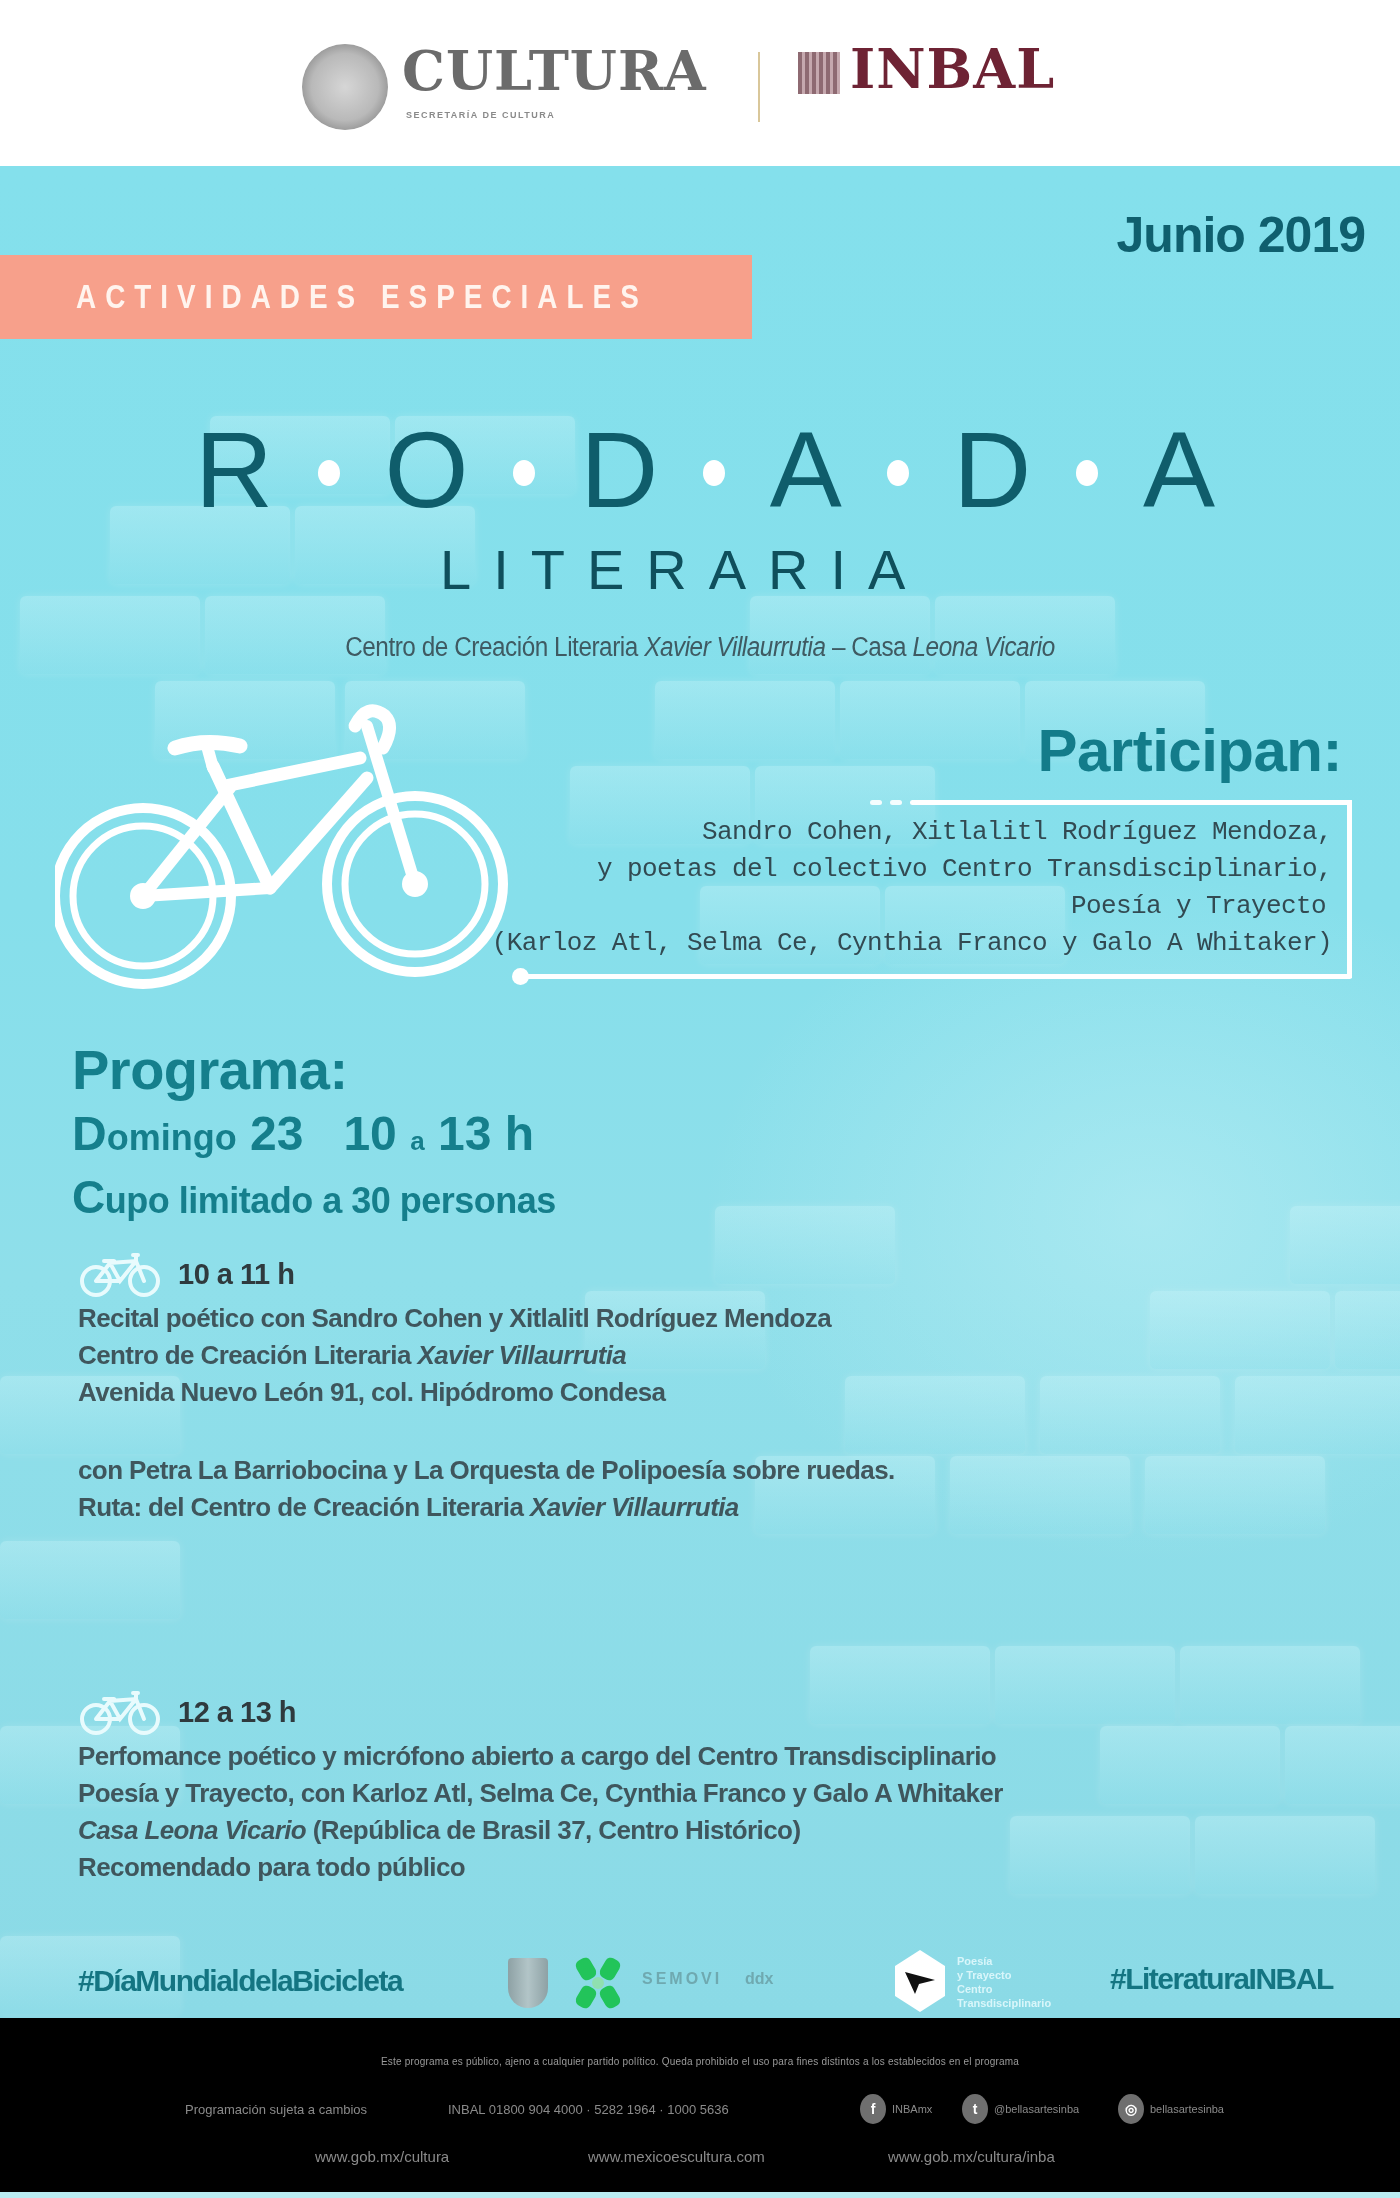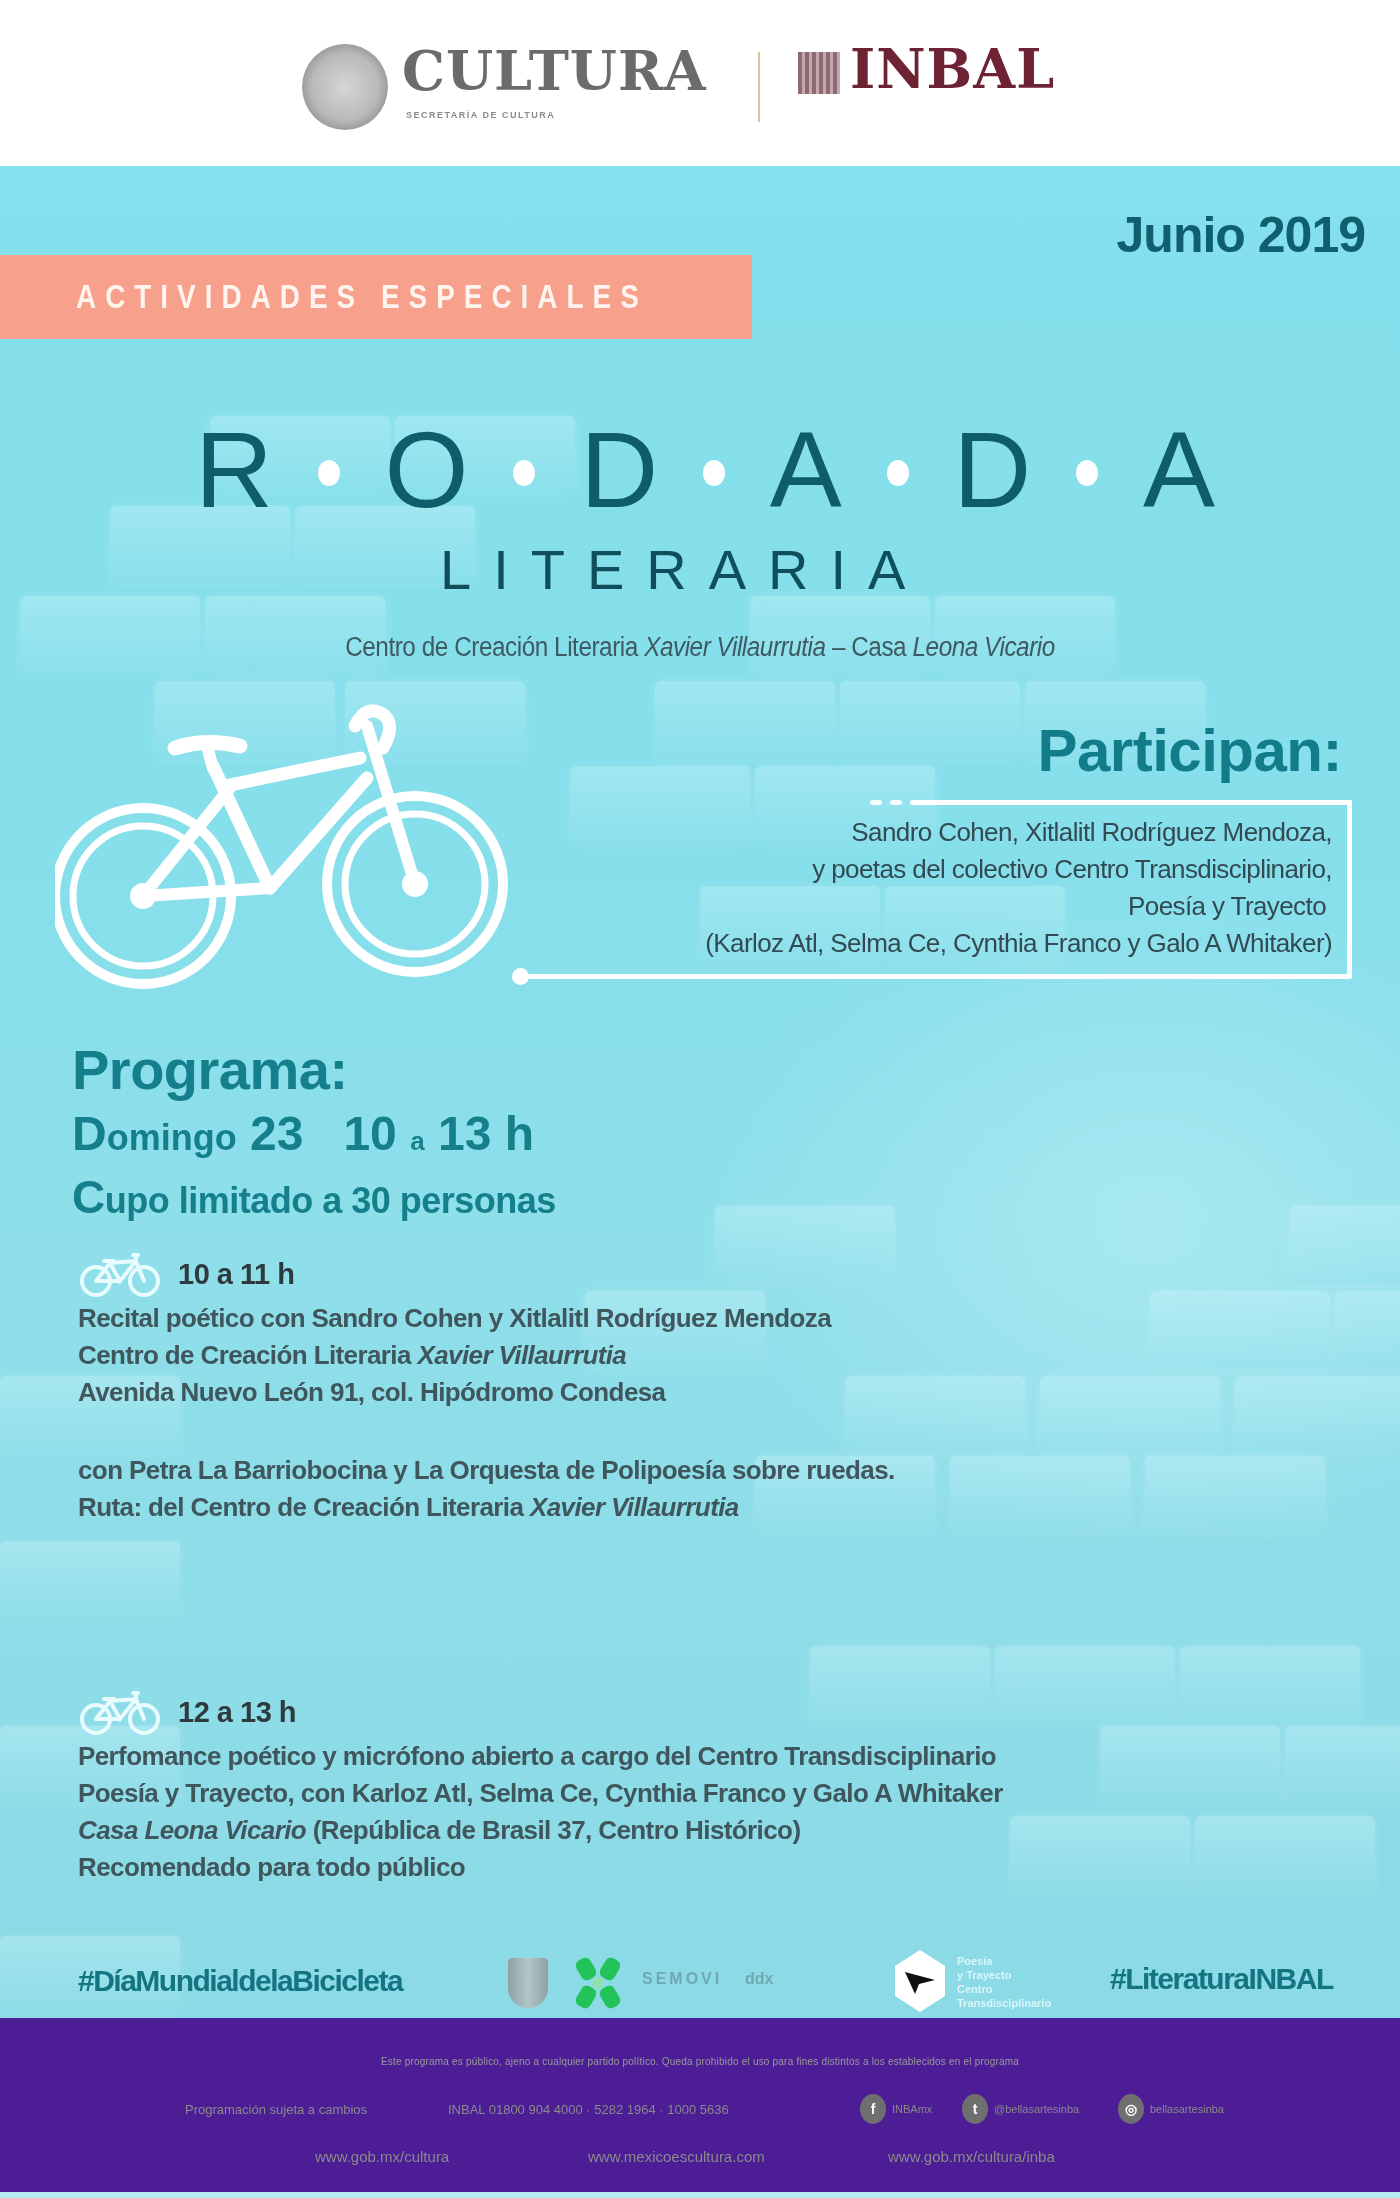--- a/index.html
+++ b/index.html
@@ -44,21 +44,21 @@
 
   .bike-big { position: absolute; left: 55px; top: 530px; width: 470px; height: 310px; }
 
   .participan { position: absolute; right: 58px; top: 550px; font-family: "Liberation Sans", sans-serif; font-weight: bold;
                 font-size: 60px; color: #137c8a; letter-spacing: -0.5px; }
   .box-top { position: absolute; left: 910px; top: 634px; width: 442px; height: 5px; background: #ffffff; border-radius: 3px; }
   .box-dash { position: absolute; top: 634px; height: 5px; background: #ffffff; border-radius: 3px; opacity: 0.9; }
   .box-right { position: absolute; left: 1347px; top: 634px; width: 5px; height: 178px; background: #ffffff; }
   .box-bottom { position: absolute; left: 520px; top: 808px; width: 832px; height: 5px; background: #ffffff; border-radius: 3px; }
   .box-dot { position: absolute; left: 512px; top: 802px; width: 17px; height: 17px; border-radius: 50%; background: #ffffff; }
-  .participants { position: absolute; right: 68px; top: 648px; text-align: right; font-family: Liberation Sans, sans-serif;
+  .participants { position: absolute; right: 68px; top: 648px; text-align: right; font-family: Liberation Mono, monospace;
                   font-size: 26px; line-height: 37px; color: #324a52; letter-spacing: -0.6px; }
   .participants div { white-space: nowrap; }
 
   .programa { position: absolute; left: 72px; top: 876px; font-family: "Liberation Sans", sans-serif; font-weight: bold;
               font-size: 56px; color: #157f8c; line-height: 1; letter-spacing: -0.5px; }
   .prog-when { position: absolute; left: 72px; top: 944px; font-family: "Liberation Sans", sans-serif; font-weight: bold;
                color: #157f8c; font-size: 48px; line-height: 1; white-space: nowrap; }
   .prog-when .sm { font-size: 36px; }
   .prog-when .xs { font-size: 26px; }
   .prog-when .gap { display: inline-block; width: 40px; }
@@ -83,21 +83,21 @@
                  background: linear-gradient(90deg, #8e9799, #b9c1c2, #8e9799); opacity: 0.85; }
   .cdmx-flower { position: absolute; left: 570px; top: 8px; width: 56px; height: 58px; }
   .semovi-text { position: absolute; left: 642px; top: 24px; font-family: "Liberation Sans", sans-serif; font-weight: bold;
                  font-size: 16px; letter-spacing: 3px; color: #6fa9b0; }
   .semovi-sub { position: absolute; left: 745px; top: 24px; font-family: "Liberation Sans", sans-serif; font-weight: bold;
                 font-size: 16px; color: #6fa9b0; }
   .poesia-logo { position: absolute; left: 895px; top: 4px; width: 50px; height: 62px; }
   .poesia-text { position: absolute; left: 957px; top: 8px; font-family: "Liberation Sans", sans-serif; font-size: 11px;
                  line-height: 14px; color: #d9f6fa; font-weight: bold; }
 
-  .footer { position: absolute; left: 0; top: 2018px; width: 1400px; height: 180px; background: #4c1d95; }
+  .footer { position: absolute; left: 0; top: 2018px; width: 1400px; height: 180px; background: #000000; }
   .footer-bottom-line { position: absolute; left: 0; top: 174px; width: 1400px; height: 6px; background: #b9ecf2; }
   .footer-note { position: absolute; left: 0; width: 1400px; top: 38px; text-align: center; font-family: "Liberation Sans", sans-serif;
                  font-size: 10px; color: #9a9a9a; letter-spacing: 0.2px; }
   .footer-row2 { position: absolute; left: 0; width: 1400px; top: 76px; height: 30px; font-family: "Liberation Sans", sans-serif;
                  font-size: 13px; color: #8a8a8a; padding-left: 42px; }
   .f-prog { position: absolute; left: 185px; top: 8px; }
   .f-tel { position: absolute; left: 448px; top: 8px; }
   .social { position: absolute; top: 0; display: flex; align-items: center; }
   .social-icon { width: 26px; height: 30px; border-radius: 50%; background: #6f6f6f; color: #ffffff; font-size: 14px; font-weight: bold;
                  display: flex; align-items: center; justify-content: center; margin-right: 6px; }

